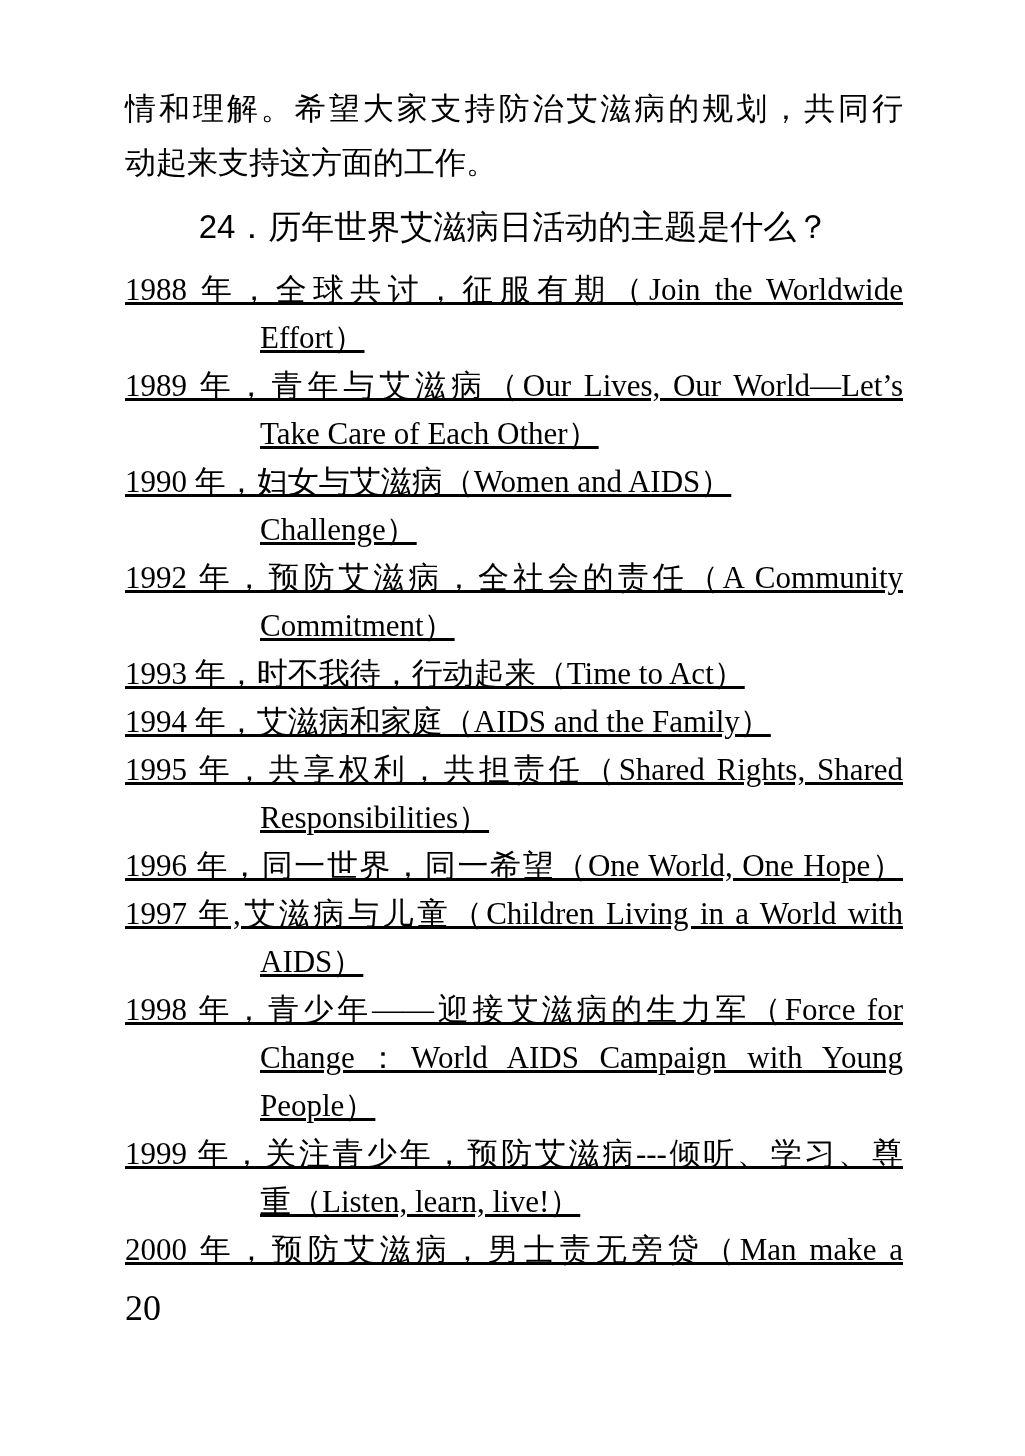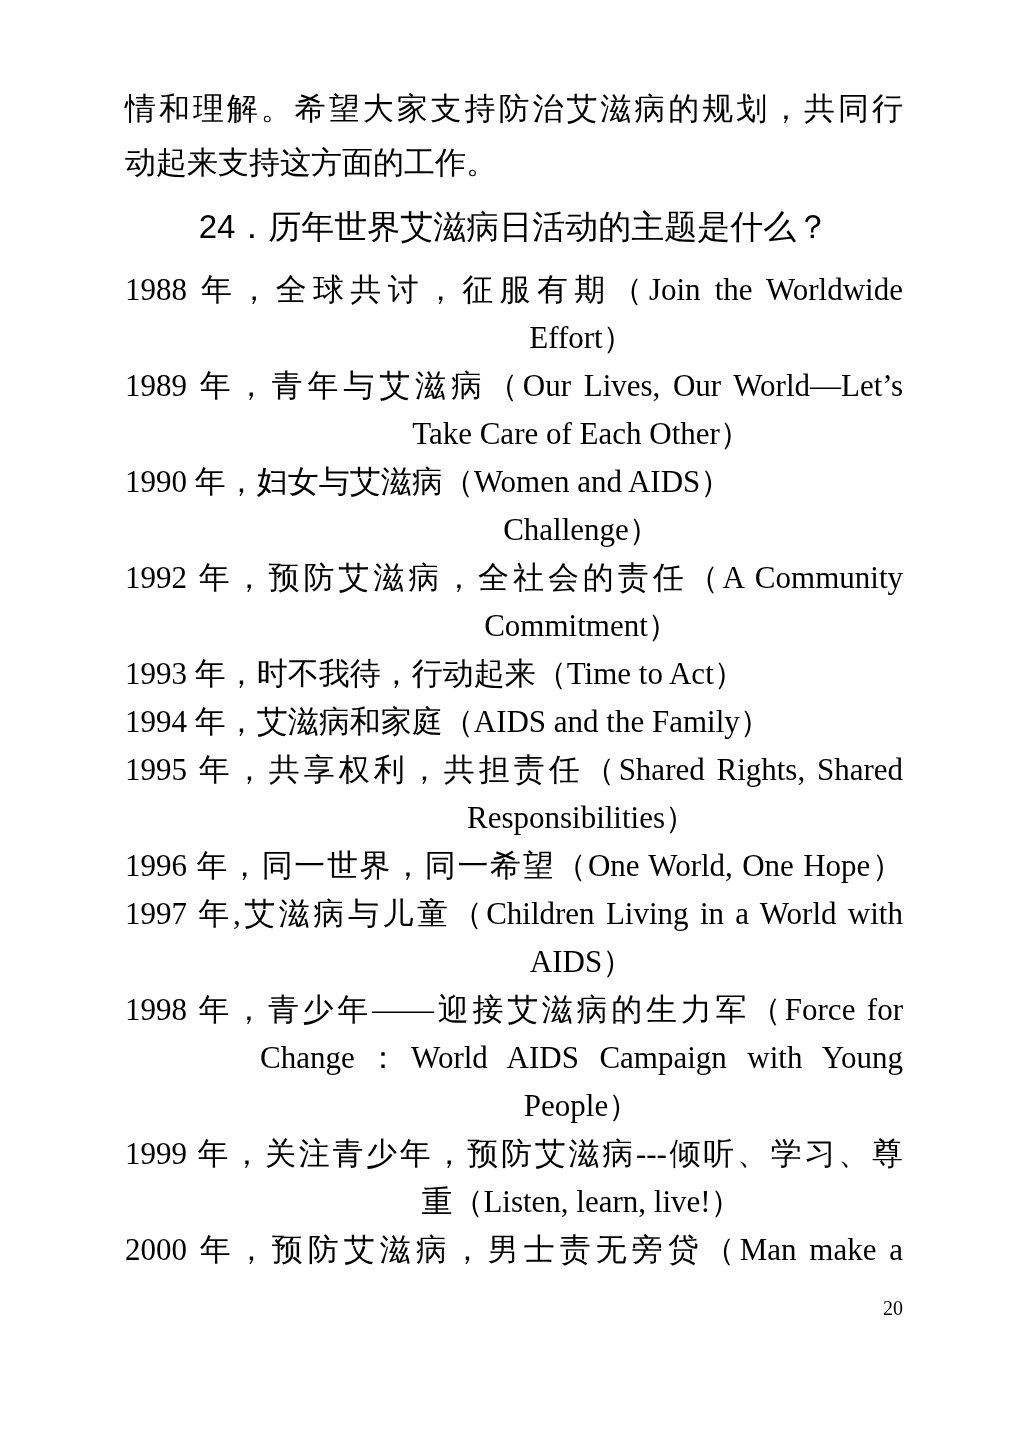--- a/index.html
+++ b/index.html
@@ -34,34 +34,34 @@
     margin-top: 12px;
     font-size: 33px;
     line-height: 50px;
     font-weight: normal;
     text-align: center;
     white-space: nowrap;
     font-family: "Liberation Sans", "DejaVu Sans", sans-serif;
   }
   .entries {
     margin-top: 14px;
+    text-decoration: underline;
   }
   .cont {
     padding-left: 135px; 
-    text-align: center;
   }
   .j {
     text-align: justify;
     text-align-last: justify;
   }
   .page-number {
     margin-top: 14px;
-    font-size: 20px;
+    font-size: 36px;
     line-height: 40px;
-    text-align: right;
+    text-align: left;
   }
 </style>
 </head>
 <body>
 
 <div class="page">
   <div class="content">
 
     <div class="intro">
       <div class="line j">情和理解。希望大家支持防治艾滋病的规划，共同行</div>

